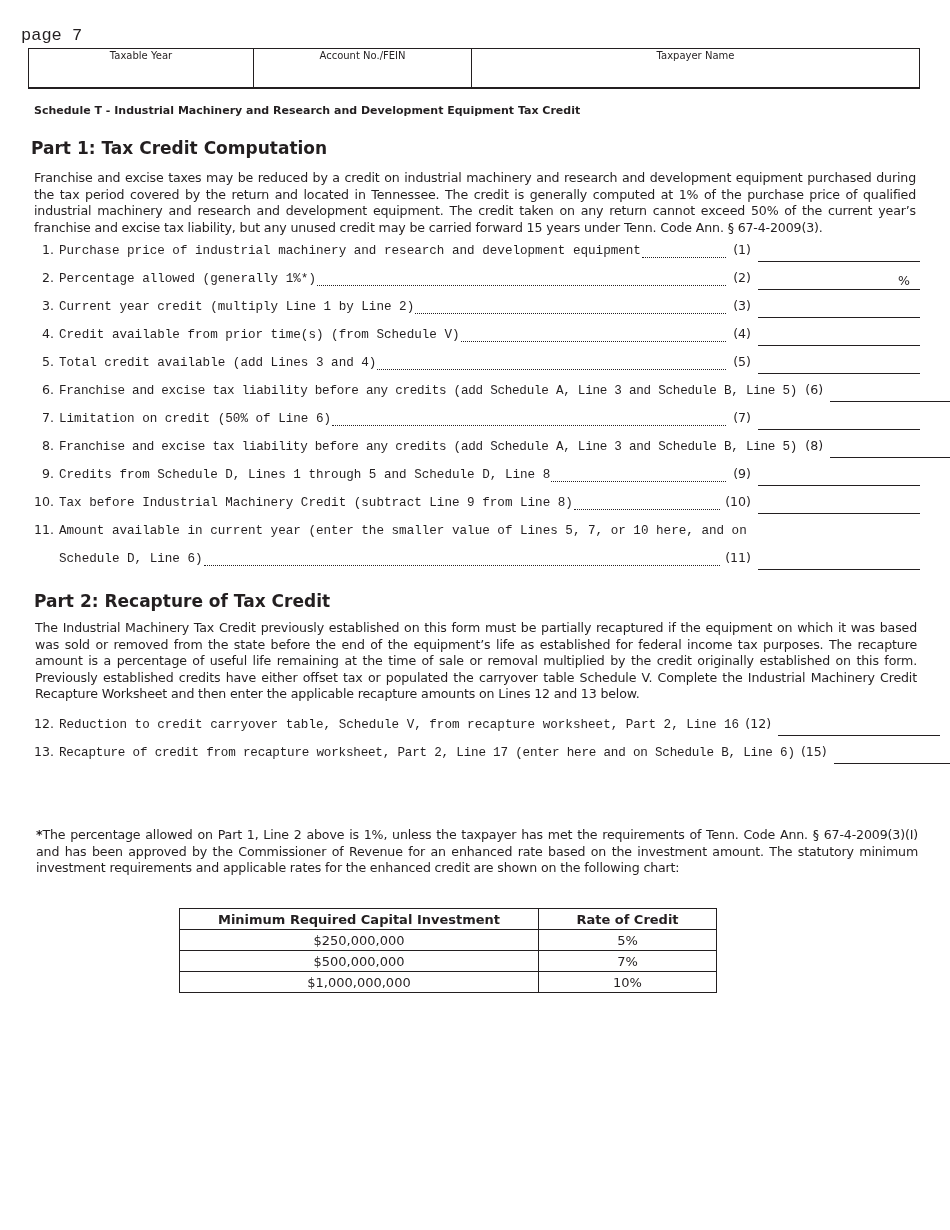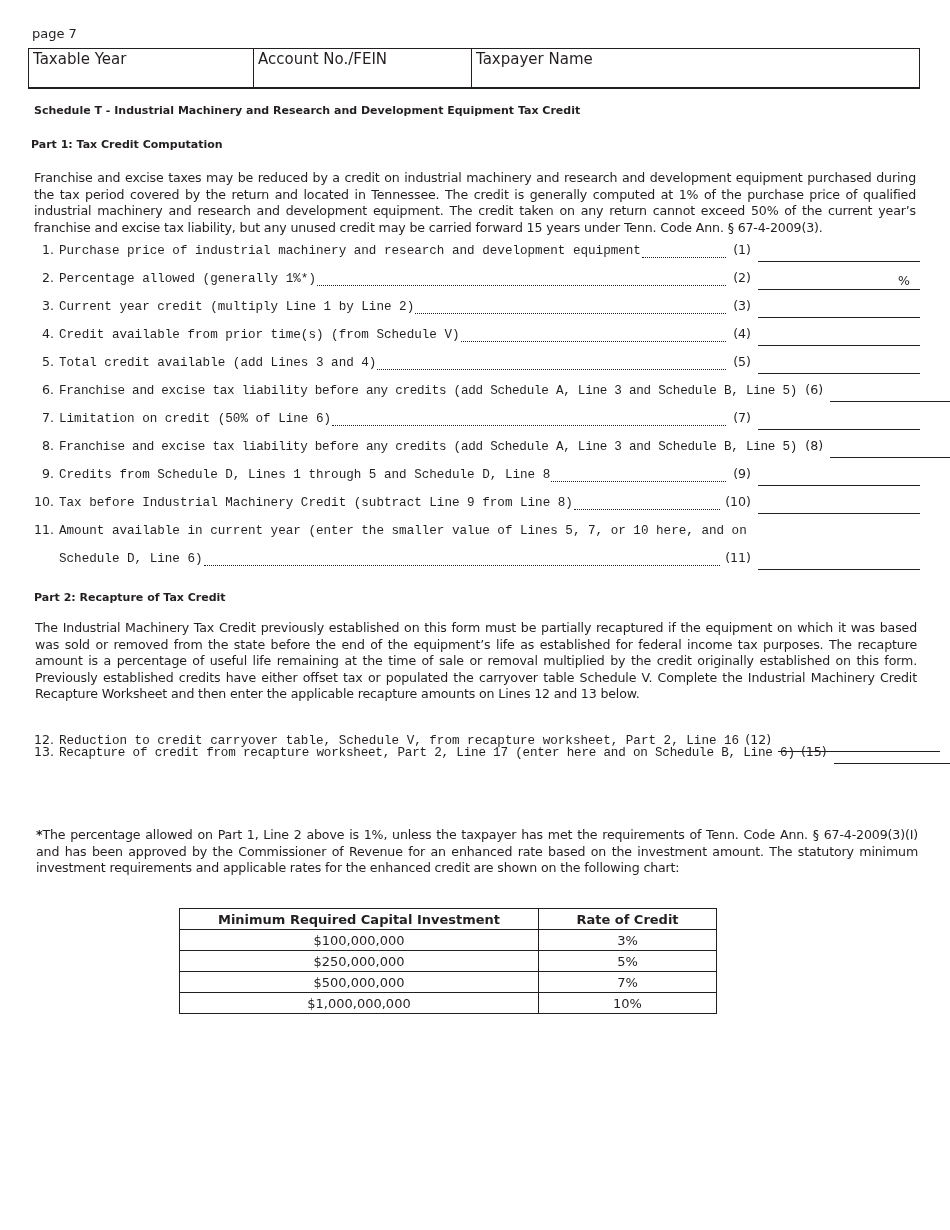--- a/index.html
+++ b/index.html
@@ -2,36 +2,36 @@
 <html><head>
 <meta charset="utf-8">
 <style>
   html, body { margin: 0; padding: 0; background: #ffffff; }
   body {
     width: 950px; height: 1230px; position: relative; overflow: hidden;
     font-family: "DejaVu Sans", "Liberation Sans", sans-serif;
     color: #231f20;
   }
   .abs { position: absolute; }
-  .page-num { left: 32px; top: 26px; font-size: 13px; }
+  .page-num { left: 21px; top: 26px; font-size: 17px; font-family: Liberation Mono, monospace; }
 
   
   .hdr-box {
     left: 28px; top: 48px; width: 890px; height: 38px;
     border: 1.5px solid #231f20; border-bottom-width: 2.5px;
     display: flex;
   }
-  .hdr-cell { font-size: 15px; padding: 1px 4px; box-sizing: border-box; height: 100%; }
+  .hdr-cell { font-size: 10px; padding: 1px 4px; box-sizing: border-box; height: 100%; text-align: center; }
   .hdr-cell + .hdr-cell { border-left: 1.5px solid #231f20; }
   .c1 { width: 224px; }
   .c2 { width: 448px; }
   .c3 { flex: 1; }
 
   .schedule-title { left: 34px; top: 104px; font-size: 11px; font-weight: bold; }
-  .part-title { font-size: 11px; font-weight: bold; }
+  .part-title { font-size: 17px; font-weight: bold; }
   .p1-title { left: 31px; top: 138px; }
   .p2-title { left: 34px; top: 591px; }
 
   .para {
     font-size: 12.6px; line-height: 16.5px; text-align: justify;
     text-align-last: left; letter-spacing: -0.15px;
   }
   .intro { left: 34px; top: 170px; width: 882px; }
   .recap { left: 35px; top: 620px; width: 882px; }
   .foot  { left: 36px; top: 827px; width: 882px; }
@@ -181,21 +181,21 @@
   <span class="num"></span>
   <span class="lbl">Schedule D, Line 6)</span>
   <span class="dots"></span>
   <span class="ref w2">(11)</span>
   <span class="ans"></span>
 </div>
 
 <div class="abs part-title p2-title">Part 2:  Recapture of Tax Credit</div>
 <div class="abs para recap">The Industrial Machinery Tax Credit previously established on this form must be partially recaptured if the equipment on which it was based was sold or removed from the state before the end of the equipment’s life as established for federal income tax purposes.  The recapture amount is a percentage of useful life remaining at the time of sale or removal multiplied by the credit originally established on this form.  Previously established credits have either offset tax or populated the carryover table Schedule V.  Complete the Industrial Machinery Credit Recapture Worksheet and then enter the applicable recapture amounts on Lines 12 and 13 below.</div>
 
-<div class="line-row" style="top:732px; width:892px">
+<div class="line-row" style="top:716px; width:892px">
   <span class="num">12.</span>
   <span class="lbl">Reduction to credit carryover table, Schedule V,  from recapture worksheet, Part 2, Line 16</span>
   <span class="dots"></span>
   <span class="ref w2">(12)</span>
   <span class="ans"></span>
 </div>
 
 <div class="line-row" style="top:744px; width:892px">
   <span class="num">13.</span>
   <span class="lbl" style="letter-spacing:-0.2px">Recapture of credit from recapture worksheet, Part 2, Line 17 (enter here and on Schedule B, Line 6)</span>
@@ -210,24 +210,20 @@
 
 <table class="abs rate-table">
   <thead>
     <tr>
       <th class="col1">Minimum Required Capital Investment</th>
       <th>Rate of Credit</th>
     </tr>
   </thead>
   <tbody>
     <tr>
-      <td>$100,000,000</td>
-      <td>3%</td>
-    </tr>
-    <tr>
       <td>$250,000,000</td>
       <td>5%</td>
     </tr>
     <tr>
       <td>$500,000,000</td>
       <td>7%</td>
     </tr>
     <tr>
       <td>$1,000,000,000</td>
       <td>10%</td>

